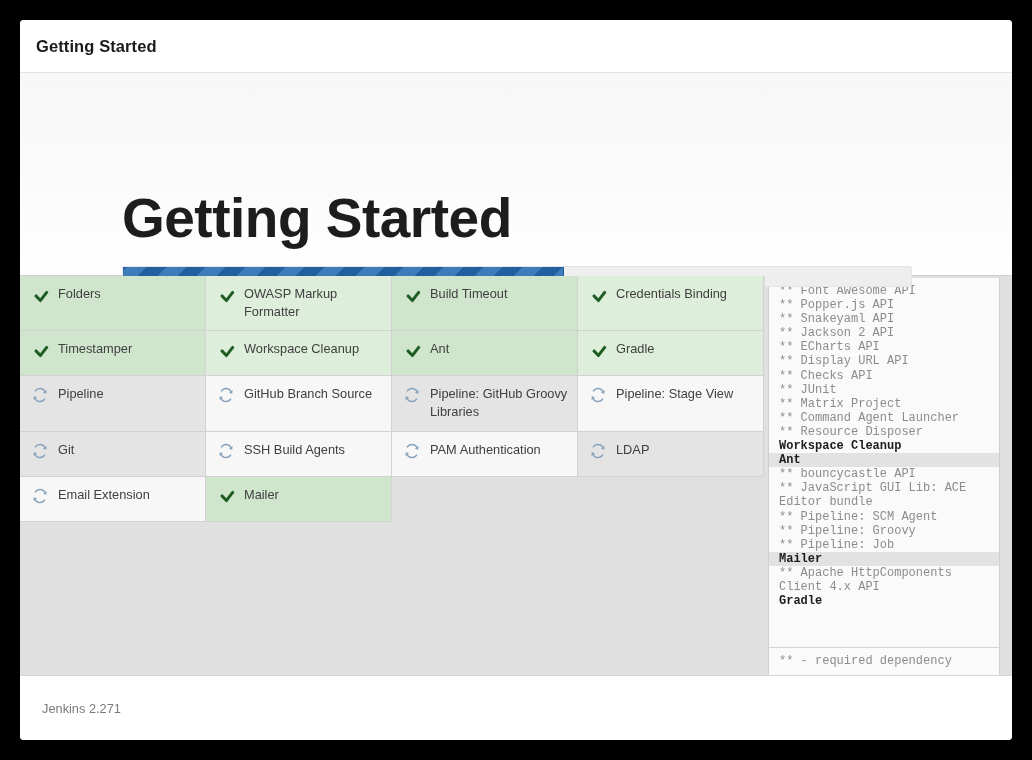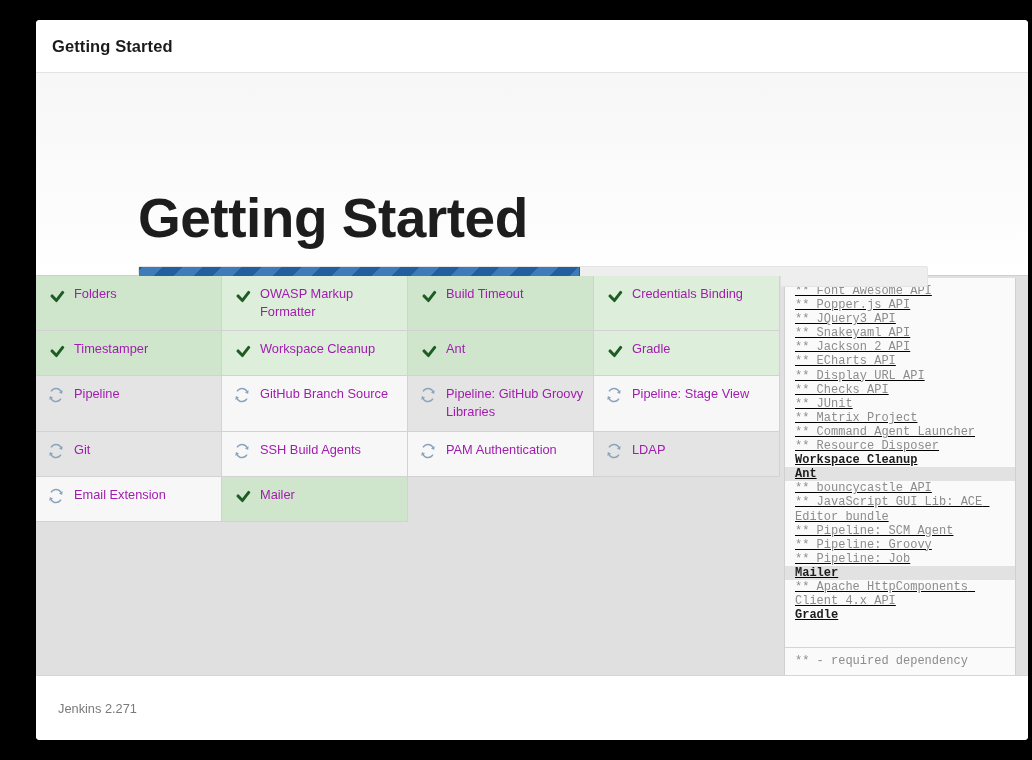--- a/index.html
+++ b/index.html
@@ -7,21 +7,21 @@
     margin: 0; padding: 0;
     width: 1032px; height: 760px;
     background: #000000;
     font-family: "Liberation Sans", sans-serif;
     overflow: hidden;
   }
 
   
   #card {
     position: absolute;
-    left: 36px; top: 20px;
+    left: 20px; top: 20px;
     width: 992px; height: 720px;
     background: #ffffff;
     border-radius: 4px;
     box-shadow: 0 2px 5px rgba(0,0,0,0.45);
     overflow: hidden;
     display: flex;
     flex-direction: column;
   }
 
   
@@ -103,21 +103,21 @@
     align-content: start;
   }
   .cell {
     min-height: 45px;
     display: flex;
     align-items: flex-start;
     padding: 9px 8px 9px 10px;
     border-right: 1px solid #d2d2d2;
     border-bottom: 1px solid #d2d2d2;
     font-size: 12.8px;
-    color: #a21caf;
+    color: #404040;
     line-height: 1.42;
   }
   .cell.empty { border: none; background: transparent; }
   
   .cell.shade-a { background: #e4e4e4; }
   .cell.shade-b { background: #f7f7f7; }
   .cell.done.shade-a { background: #cfe6cd; }
   .cell.done.shade-b { background: #ddeeda; }
 
   .cell .ico {
@@ -167,21 +167,20 @@
     flex: 1 1 auto;
     display: flex;
     flex-direction: column;
     min-height: 0;
     overflow: hidden;
   }
   #log-lines {
     flex: 1 1 auto;
     overflow: hidden;
     padding: 6px 0 2px 0;
-    text-decoration: underline;
   }
   .logline {
     font-family: "Liberation Mono", monospace;
     font-size: 12px;
     line-height: 14.1px;
     padding: 0 6px 0 10px;
     white-space: pre-wrap;
     word-break: break-word;
   }
   .logline.dep  { color: #8c8c8c; }
@@ -387,21 +386,20 @@
           </div>
           <div class="cell empty"></div>
         </div>
     </div>
 
     <div id="log-pane">
       <div id="log-box">
         <div id="log-lines">
             <div class="logline dep">** Font Awesome API</div>
             <div class="logline dep">** Popper.js API</div>
-            <div class="logline dep">** JQuery3 API</div>
             <div class="logline dep">** Snakeyaml API</div>
             <div class="logline dep">** Jackson 2 API</div>
             <div class="logline dep">** ECharts API</div>
             <div class="logline dep">** Display URL API</div>
             <div class="logline dep">** Checks API</div>
             <div class="logline dep">** JUnit</div>
             <div class="logline dep">** Matrix Project</div>
             <div class="logline dep">** Command Agent Launcher</div>
             <div class="logline dep">** Resource Disposer</div>
             <div class="logline head">Workspace Cleanup</div>

